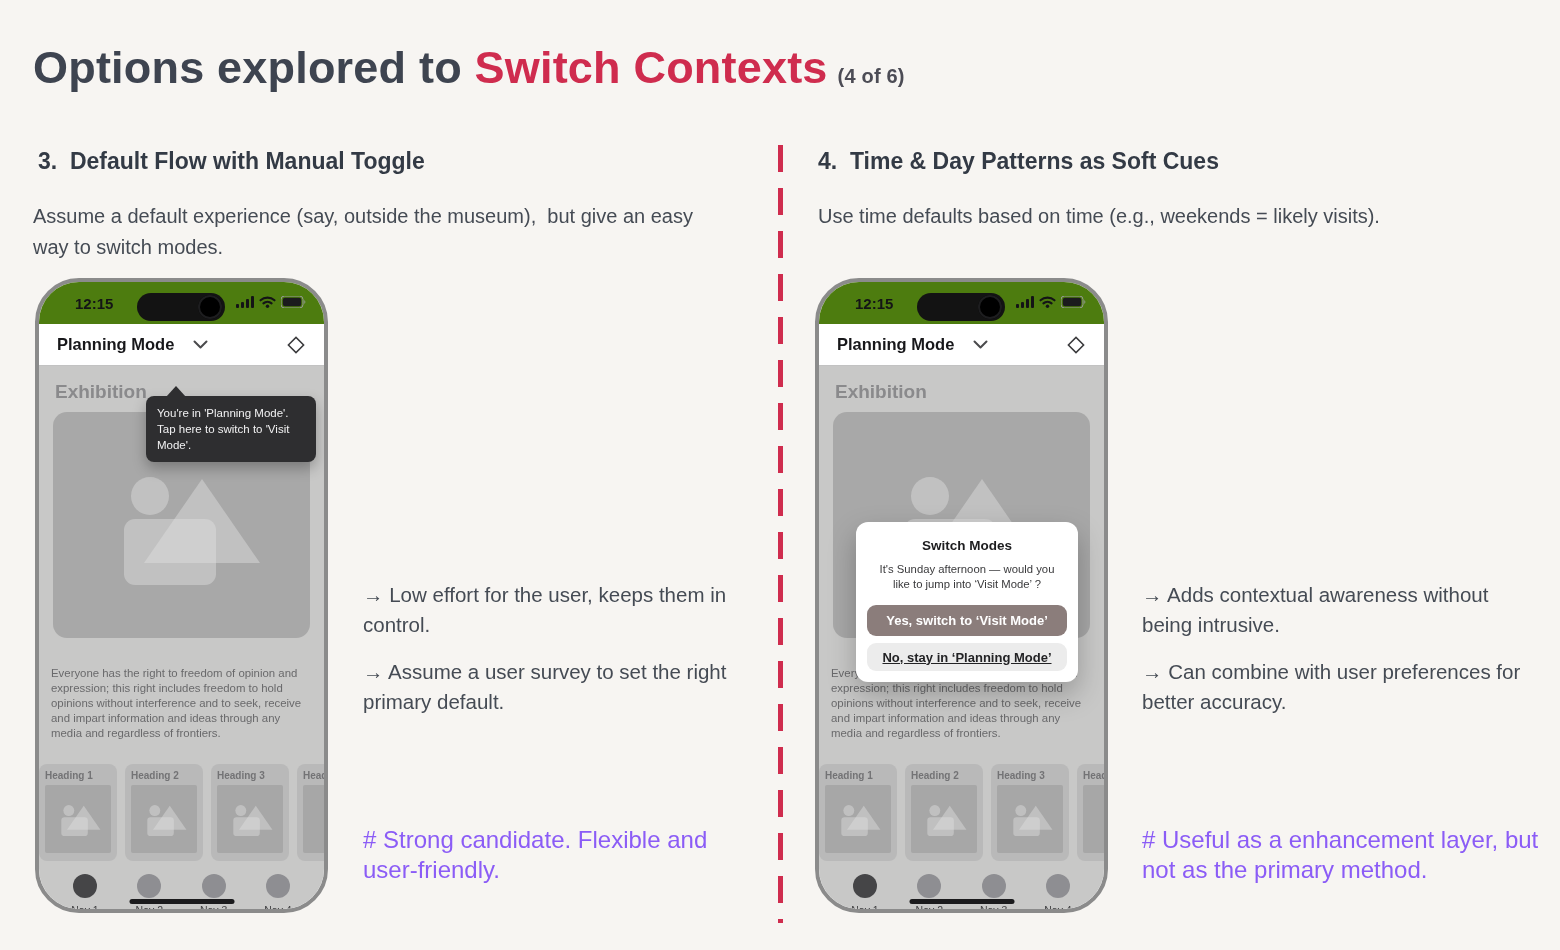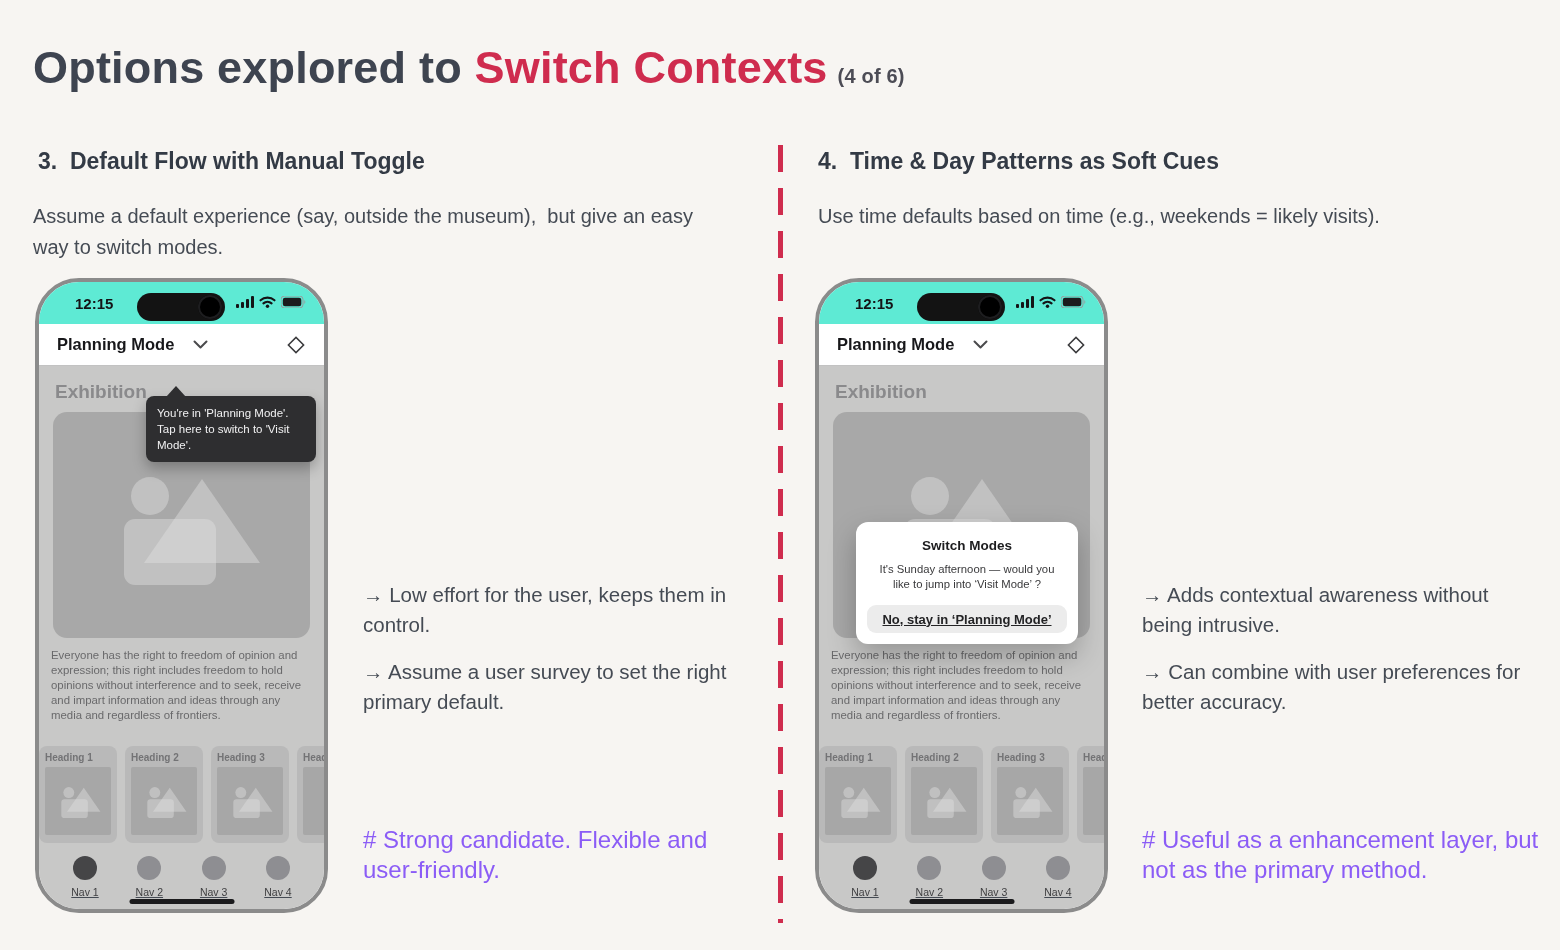--- a/index.html
+++ b/index.html
@@ -26,34 +26,34 @@
   .note { position:absolute; top:825px; font-size:24px; line-height:30px; color:#8b5cf6; }
   .note-left { left:363px; width:378px; }
   .note-right { left:1142px; width:404px; }
   
   .divider { position:absolute; left:778px; top:145px; width:5px; height:778px;
     background:repeating-linear-gradient(to bottom,#cf2c4e 0 27px,transparent 27px 43px); }
   
   .phone { position:absolute; top:278px; width:293px; height:635px;
     border:4px solid #8b8b8b; border-radius:44px; background:#fff; overflow:hidden; }
   .phone-left { left:35px; } .phone-right { left:815px; }
-  .statusbar { position:relative; height:42px; background:#5eead4; }
+  .statusbar { position:relative; height:42px; background:#4d7c0f; }
   .time { position:absolute; left:36px; top:13px; font-size:15px; font-weight:700; color:#141416; }
   .island { position:absolute; left:98px; top:11px; width:88px; height:28px; background:#131313; border-radius:14px; }
   .island .lens { position:absolute; right:3px; top:2px; width:24px; height:24px; background:#000; border-radius:50%; box-shadow:inset 0 0 0 2px #1d1d1f; }
   .sticons { position:absolute; right:18px; top:14px; display:flex; gap:5px; align-items:center; }
   .apphead { position:relative; display:flex; align-items:center; height:41px; padding:0 18px; background:#fff;gap:11px; }
   .mode { font-size:16.5px; font-weight:700; color:#17171a; }
   .chev { margin-left:8px; display:inline-flex; }
   .diamond { margin-left:auto; display:inline-flex; }
   .screen { height:544px; background:#c8c8c7; border-top:1px solid #c2c2c2; position:relative; overflow:hidden; }
   .exh { padding:15px 16px 9px; font-size:19px; font-weight:700; color:#8a8a8c; }
   .hero { margin:0 14px; height:226px; background:#a8a8a8; border-radius:14px; display:flex; align-items:center; justify-content:center; }
   .ph-shape { opacity:.45; fill:#e0e0e0; }
-  .para { margin:10px 12px 0; font-size:11.4px; line-height:15px; color:#69696b; }
+  .para { margin:28px 12px 0; font-size:11.4px; line-height:15px; color:#69696b; }
   .cards { display:flex; gap:8px; padding-left:0; margin-top:23px; height:97px; overflow:hidden; }
   .card { flex:0 0 78px; background:#b9b9b9; border-radius:8px; padding:6px; }
   .card-label { font-size:10px; font-weight:700; color:#737375; }
   .thumb { margin-top:4px; height:68px; background:#a7a7a7; border-radius:2px; display:flex; align-items:center; justify-content:center; }
   .navbar { display:flex; justify-content:space-between; padding:0 24px; margin-top:13px;text-decoration:underline; }
   .nav-item { display:flex; flex-direction:column; align-items:center; width:44px; }
   .nav-dot { width:24px; height:24px; border-radius:50%; background:#8e8e92; }
   .nav-item:first-child .nav-dot { background:#454547; }
   .nav-label { margin-top:6px; font-size:10.5px; color:#3f3f41; }
   .homebar { position:absolute; left:50%; bottom:5px; transform:translateX(-50%); width:105px; height:5px; border-radius:3px; background:#1b1b1d; }
@@ -304,17 +304,18 @@
         <div class="nav-item">
             <div class="nav-dot"></div>
             <div class="nav-label">Nav 4</div>
           </div>
       </div>
       <div class="homebar"></div>
     </div>
     <div class="modal">
       <div class="modal-title">Switch Modes</div>
       <div class="modal-body">It's Sunday afternoon — would you like to jump into ‘Visit Mode’ ?</div>
+      <button class="btn btn-primary">Yes, switch to ‘Visit Mode’</button>
       <button class="btn btn-secondary">No, stay in ‘Planning Mode’</button>
     </div>
   </div>
 
 </div>
 
 </body></html>

